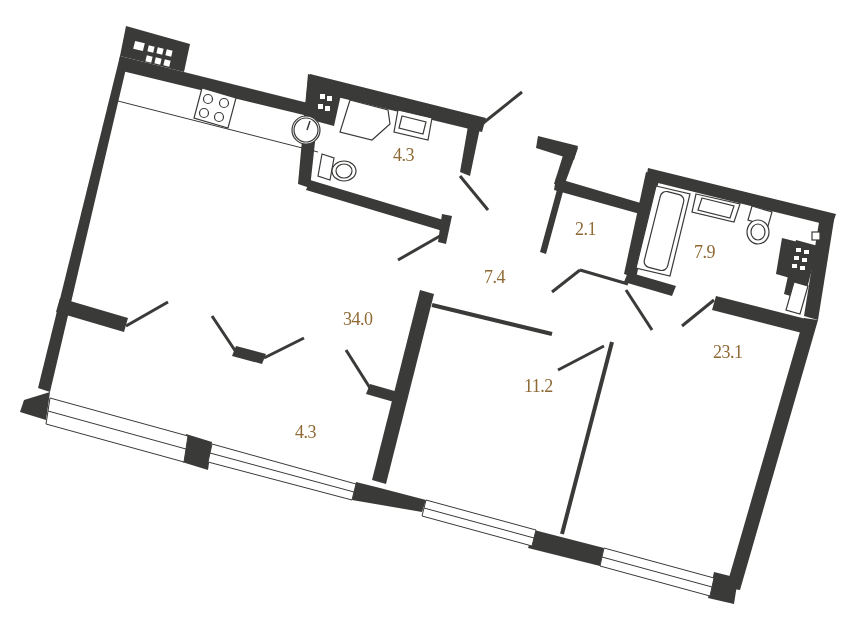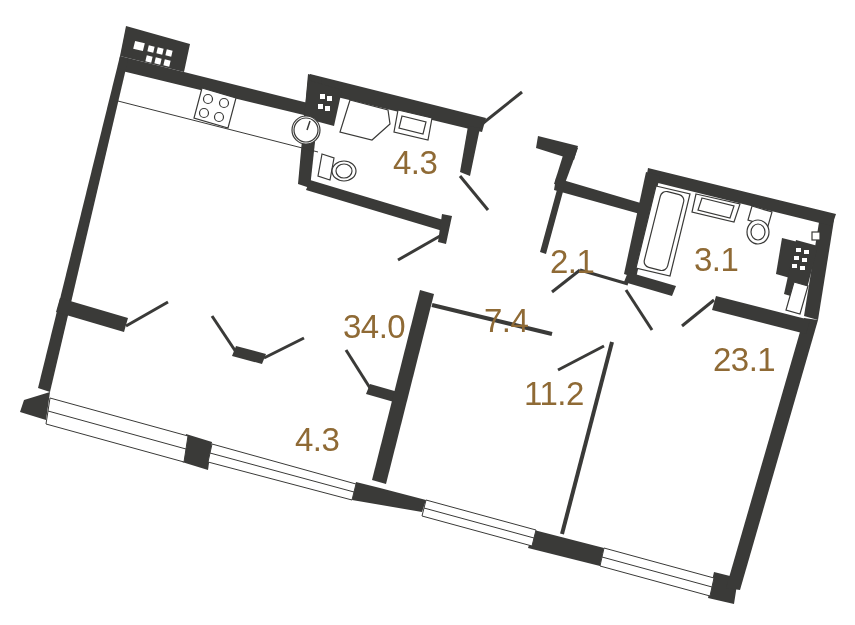--- a/index.html
+++ b/index.html
@@ -4,21 +4,21 @@
 <style>
   html, body { margin: 0; padding: 0; background: #ffffff; }
   body { width: 855px; height: 625px; position: relative; overflow: hidden; font-family: "Liberation Sans", sans-serif; }
   #plan { position: absolute; left: 0; top: 0; width: 855px; height: 625px; }
   .wall { fill: #3a3a38; }
   .thin { stroke: #3a3a38; stroke-width: 4; fill: none; stroke-linecap: butt; }
   .door { stroke: #3a3a38; stroke-width: 3; fill: none; }
   .fixture { stroke: #3a3a38; stroke-width: 1.2; fill: #ffffff; }
   .vent { fill: #ffffff; }
   .window { stroke: #3a3a38; stroke-width: 1; fill: #ffffff; }
-  .area-label { position: absolute; color: #8f6a35; font-family: Liberation Sans, sans-serif; font-size: 33px; font-weight: 300; letter-spacing: -0.5px; line-height: 1; white-space: nowrap; }
+  .area-label { position: absolute; color: #8f6a35; font-family: Liberation Serif, serif; font-size: 18px; font-weight: 300; letter-spacing: -0.5px; line-height: 1; white-space: nowrap; }
 </style>
 </head>
 <body>
 
 <svg id="plan" viewBox="0 0 855 625" xmlns="http://www.w3.org/2000/svg">
 
   <g>
 
     <polygon class="wall" points="126,26 190,44 184,72 120,56"></polygon>
 
@@ -170,19 +170,19 @@
     <rect class="vent" x="794" y="256" width="5" height="4"></rect>
     <rect class="vent" x="802" y="258" width="5" height="4"></rect>
     <rect class="vent" x="792" y="264" width="5" height="4"></rect>
     <rect class="vent" x="800" y="266" width="5" height="4"></rect>
     <rect class="fixture" x="812" y="232" width="8" height="8"></rect>
     <polygon class="fixture" points="794,282 808,286 800,314 786,310"></polygon>
   </g>
 </svg>
 
 <div class="area-label" style="left:393px; top:146px;">4.3</div>
-<div class="area-label" style="left:550px; top:220px;margin-top:25px;">2.1</div>
-<div class="area-label" style="left:694px; top:243px;">3.1</div>
-<div class="area-label" style="left:484px; top:268px;margin-top:36px;">7.4</div>
+<div class="area-label" style="left:575px; top:220px;">2.1</div>
+<div class="area-label" style="left:694px; top:243px;">7.9</div>
+<div class="area-label" style="left:484px; top:268px;">7.4</div>
 <div class="area-label" style="left:343px; top:310px;">34.0</div>
 <div class="area-label" style="left:713px; top:343px;">23.1</div>
 <div class="area-label" style="left:524px; top:377px;">11.2</div>
 <div class="area-label" style="left:295px; top:423px;">4.3</div>
 
 </body></html>

